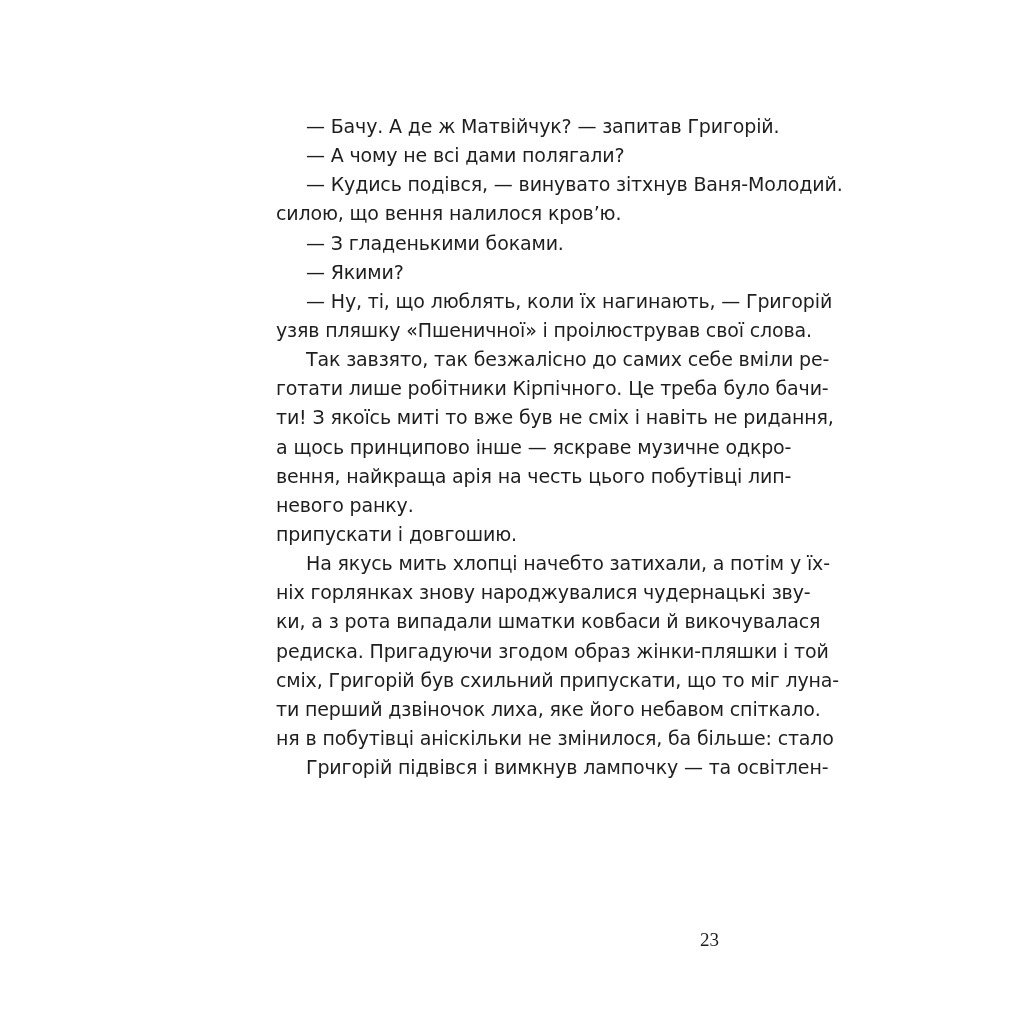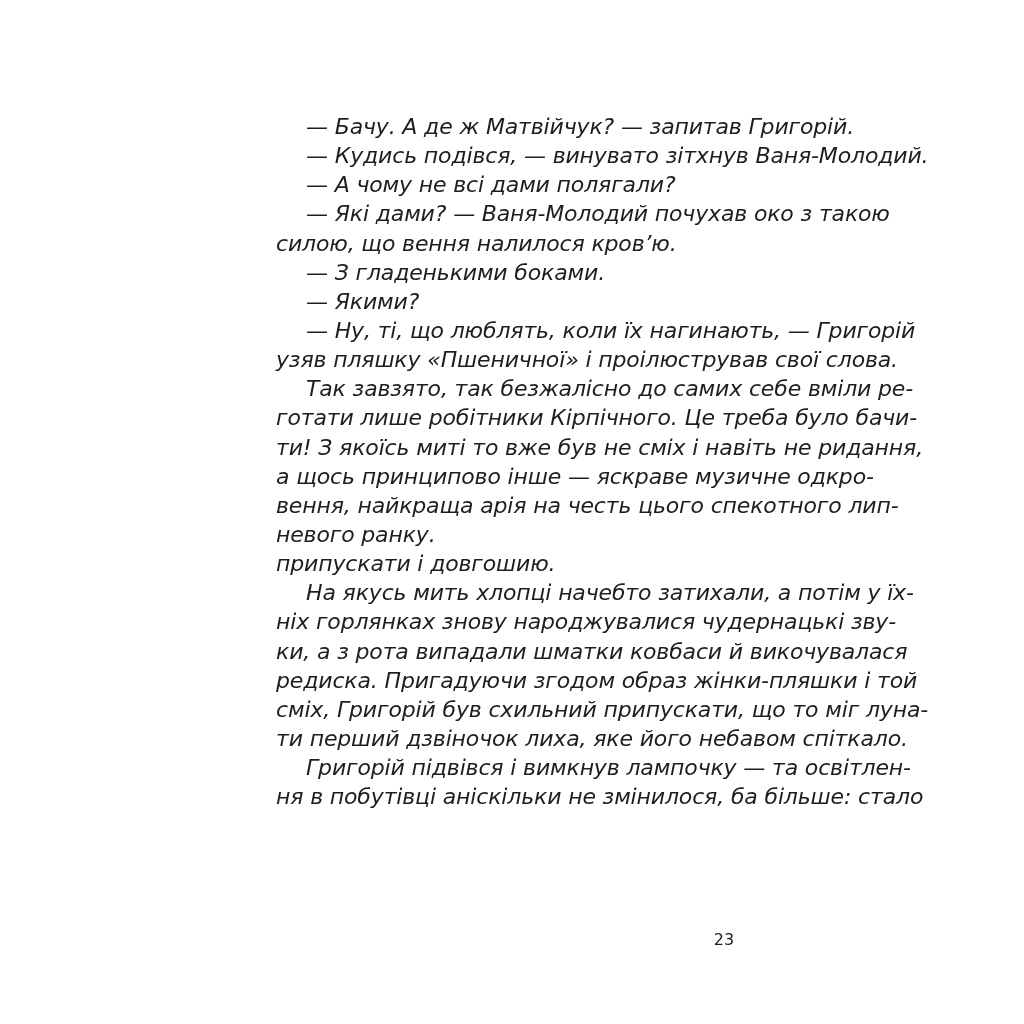--- a/index.html
+++ b/index.html
@@ -23,67 +23,66 @@
     }
     .text-block {
       position: absolute;
       left: 276px;
       top: 112px;
       width: 474px;
     }
     .line {
       height: 29.15px;
       line-height: 29.15px;
-      font-size: 22px;
+      font-size: 19px;
       white-space: nowrap;
       text-align: justify;
       text-align-last: justify;
       letter-spacing: -0.15px;
-      font-style: italic;
     }
     .line.indent {
       padding-left: 30px;
     }
     .line.last {
       text-align-last: left;
     }
     .page-number {
       position: absolute;
       left: 700px;
       top: 926px;
       width: 48px;
-      text-align: center;
-      font-size: 16px;
+      text-align: left;
+      font-size: 19px;
       line-height: 28px;
+      font-family: Liberation Serif, serif;
     }
   </style>
 </head>
 <body>
 
 <div class="page">
   <div class="text-block" id="text-block">
       <div class="line indent last">— Бачу. А де ж Матвійчук? — запитав Григорій.</div>
+      <div class="line indent last">— А чому не всі дами полягали?</div>
       <div class="line indent last">— Кудись подівся, — винувато зітхнув Ваня-Молодий.</div>
-      <div class="line indent last">— А чому не всі дами полягали?</div>
-      <div class="line indent">— Які дами? — Ваня-Молодий почухав око з такою</div>
       <div class="line last">силою, що вення налилося кров’ю.</div>
       <div class="line indent last">— З гладенькими боками.</div>
       <div class="line indent last">— Якими?</div>
       <div class="line indent">— Ну, ті, що люблять, коли їх нагинають, — Григорій</div>
       <div class="line last">узяв пляшку «Пшеничної» і проілюстрував свої слова.</div>
       <div class="line indent">Так завзято, так безжалісно до самих себе вміли ре-</div>
       <div class="line">готати лише робітники Кірпічного. Це треба було бачи-</div>
       <div class="line">ти! З якоїсь миті то вже був не сміх і навіть не ридання,</div>
       <div class="line">а щось принципово інше — яскраве музичне одкро-</div>
-      <div class="line">вення, найкраща арія на честь цього спекотного лип-</div>
+      <div class="line">вення, найкраща арія на честь цього побутівці лип-</div>
       <div class="line last">невого ранку.</div>
       <div class="line last">припускати і довгошию.</div>
       <div class="line indent">На якусь мить хлопці начебто затихали, а потім у їх-</div>
       <div class="line">ніх горлянках знову народжувалися чудернацькі зву-</div>
       <div class="line">ки, а з рота випадали шматки ковбаси й викочувалася</div>
       <div class="line">редиска. Пригадуючи згодом образ жінки-пляшки і той</div>
       <div class="line">сміх, Григорій був схильний припускати, що то міг луна-</div>
       <div class="line last">ти перший дзвіночок лиха, яке його небавом спіткало.</div>
+      <div class="line">ня в побутівці аніскільки не змінилося, ба більше: стало</div>
       <div class="line indent">Григорій підвівся і вимкнув лампочку — та освітлен-</div>
-      <div class="line">ня в побутівці аніскільки не змінилося, ба більше: стало</div>
     </div>
   <div class="page-number">23</div>
 </div>
 
 </body></html>

